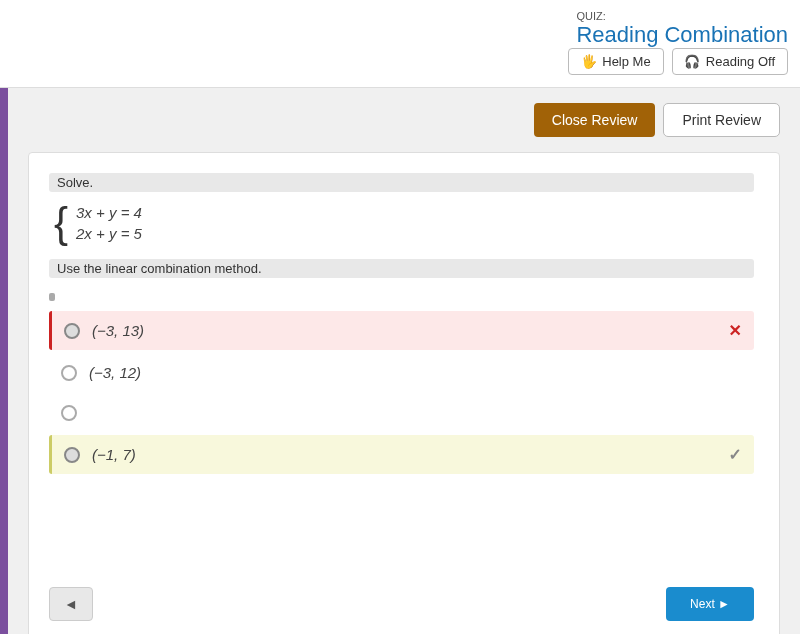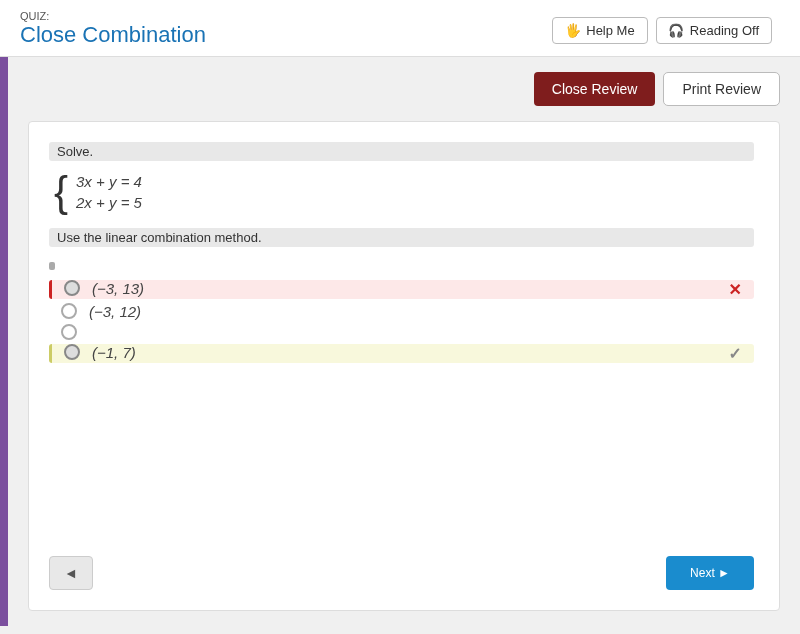--- a/index.html
+++ b/index.html
@@ -7,25 +7,26 @@
       font-family: Arial, sans-serif;
       background: #f0f0f0;
       width: 800px;
       height: 634px;
       overflow: hidden;
     }
 
     
     .header {
       background: #fff;
-      padding: 10px 28px 8px 20px;
+      padding: 10px 12px 8px 20px;
       border-bottom: 1px solid #ddd;
       display: flex;
       align-items: flex-end;
       justify-content: space-between;
+      flex-direction: column;
     }
     .header-left .quiz-label {
       font-size: 11px;
       color: #555;
       text-transform: uppercase;
       display: block;
     }
     .header-left .page-title {
       font-size: 22px;
       color: #1a73b5;
@@ -73,21 +74,21 @@
     }
 
     
     .top-actions {
       display: flex;
       justify-content: flex-end;
       gap: 8px;
       margin-bottom: 15px;
     }
     .btn-close-review {
-      background: #7f1d1d;
+      background: #a16207;
       color: #fff;
       border: none;
       padding: 8px 18px;
       border-radius: 4px;
       font-size: 14px;
       cursor: pointer;
     }
     .btn-print-review {
       background: #fff;
       color: #333;
@@ -170,22 +171,22 @@
     
     .answer-options {
       display: flex;
       flex-direction: column;
       gap: 4px;
       margin-bottom: 15px;
     }
 
     .answer-option {
       display: flex;
-      align-items: flex-start;
-      padding: 0 12px;
+      align-items: center;
+      padding: 10px 12px;
       border-radius: 3px;
       position: relative;
     }
     .answer-option.incorrect {
       background: #fde8e8;
       border-left: 3px solid #cc2222;
     }
     .answer-option.neutral {
       background: #fff;
     }
@@ -255,21 +256,21 @@
       align-items: center;
       gap: 6px;
     }
   </style>
 </head>
 <body>
 
 <div class="header">
   <div class="header-left">
     <span class="quiz-label">QUIZ:</span>
-    <span class="page-title">Close Combination</span>
+    <span class="page-title">Reading Combination</span>
   </div>
   <div class="header-right">
     <button class="header-btn">
       <span>🖐</span>
       <span>Help Me</span>
     </button>
     <button class="header-btn">
       <span>🎧</span>
       <span>Reading Off</span>
     </button>

